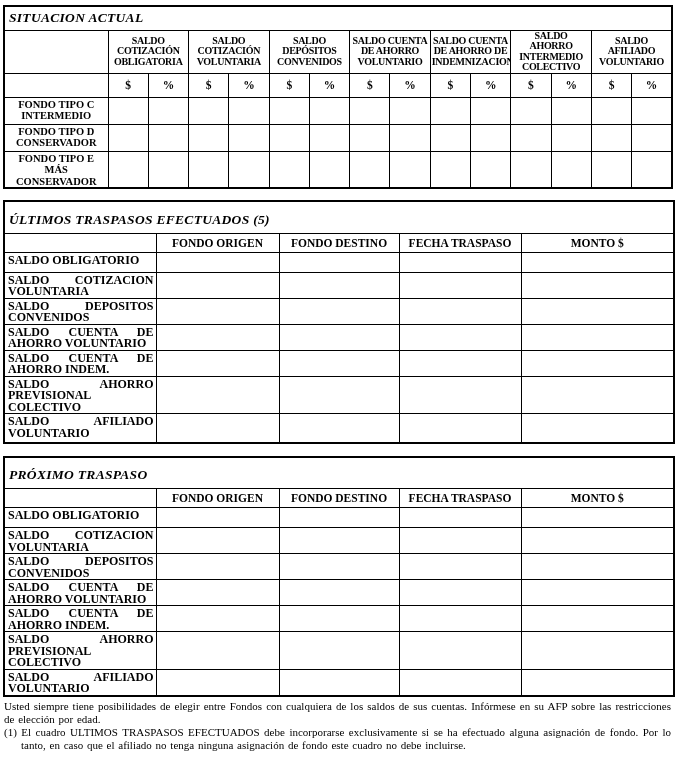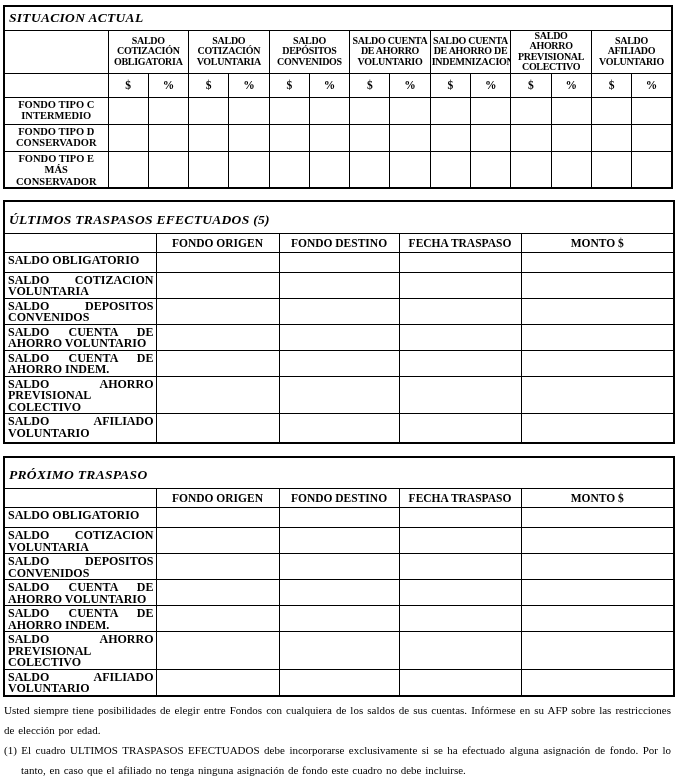--- a/index.html
+++ b/index.html
@@ -85,21 +85,21 @@
   .h34 { height:34px; } .h35 { height:35px; }
 
   .gap1 { height:11px; }
   .gap2 { height:12px; }
 
   
   .notes { width:670px; padding:2px 2px 0 1px; margin-top:1px; }
   .note {
     margin:0;
     font-size:11px;
-    line-height:20px;
+    line-height:13px;
     text-align:justify;
     word-spacing:1px;
   }
   .note.hang { padding-left:17px; text-indent:-17px; }
 </style>
 </head>
 <body>
 
 <div class="page">
 
@@ -136,21 +136,21 @@
       <th class="grp" colspan="2">SALDO
 DEPÓSITOS
 CONVENIDOS</th>
       <th class="grp" colspan="2">SALDO CUENTA
 DE AHORRO
 VOLUNTARIO</th>
       <th class="grp" colspan="2">SALDO CUENTA
 DE AHORRO DE
 INDEMNIZACION</th>
       <th class="grp" colspan="2">SALDO AHORRO
-PREVISIONAL
+INTERMEDIO
 COLECTIVO</th>
       <th class="grp" colspan="2">SALDO
 AFILIADO
 VOLUNTARIO</th>
     </tr>
     <tr>
       <td class="sub"></td>
       <td class="sub">$</td>
       <td class="sub">%</td>
       <td class="sub">$</td>

